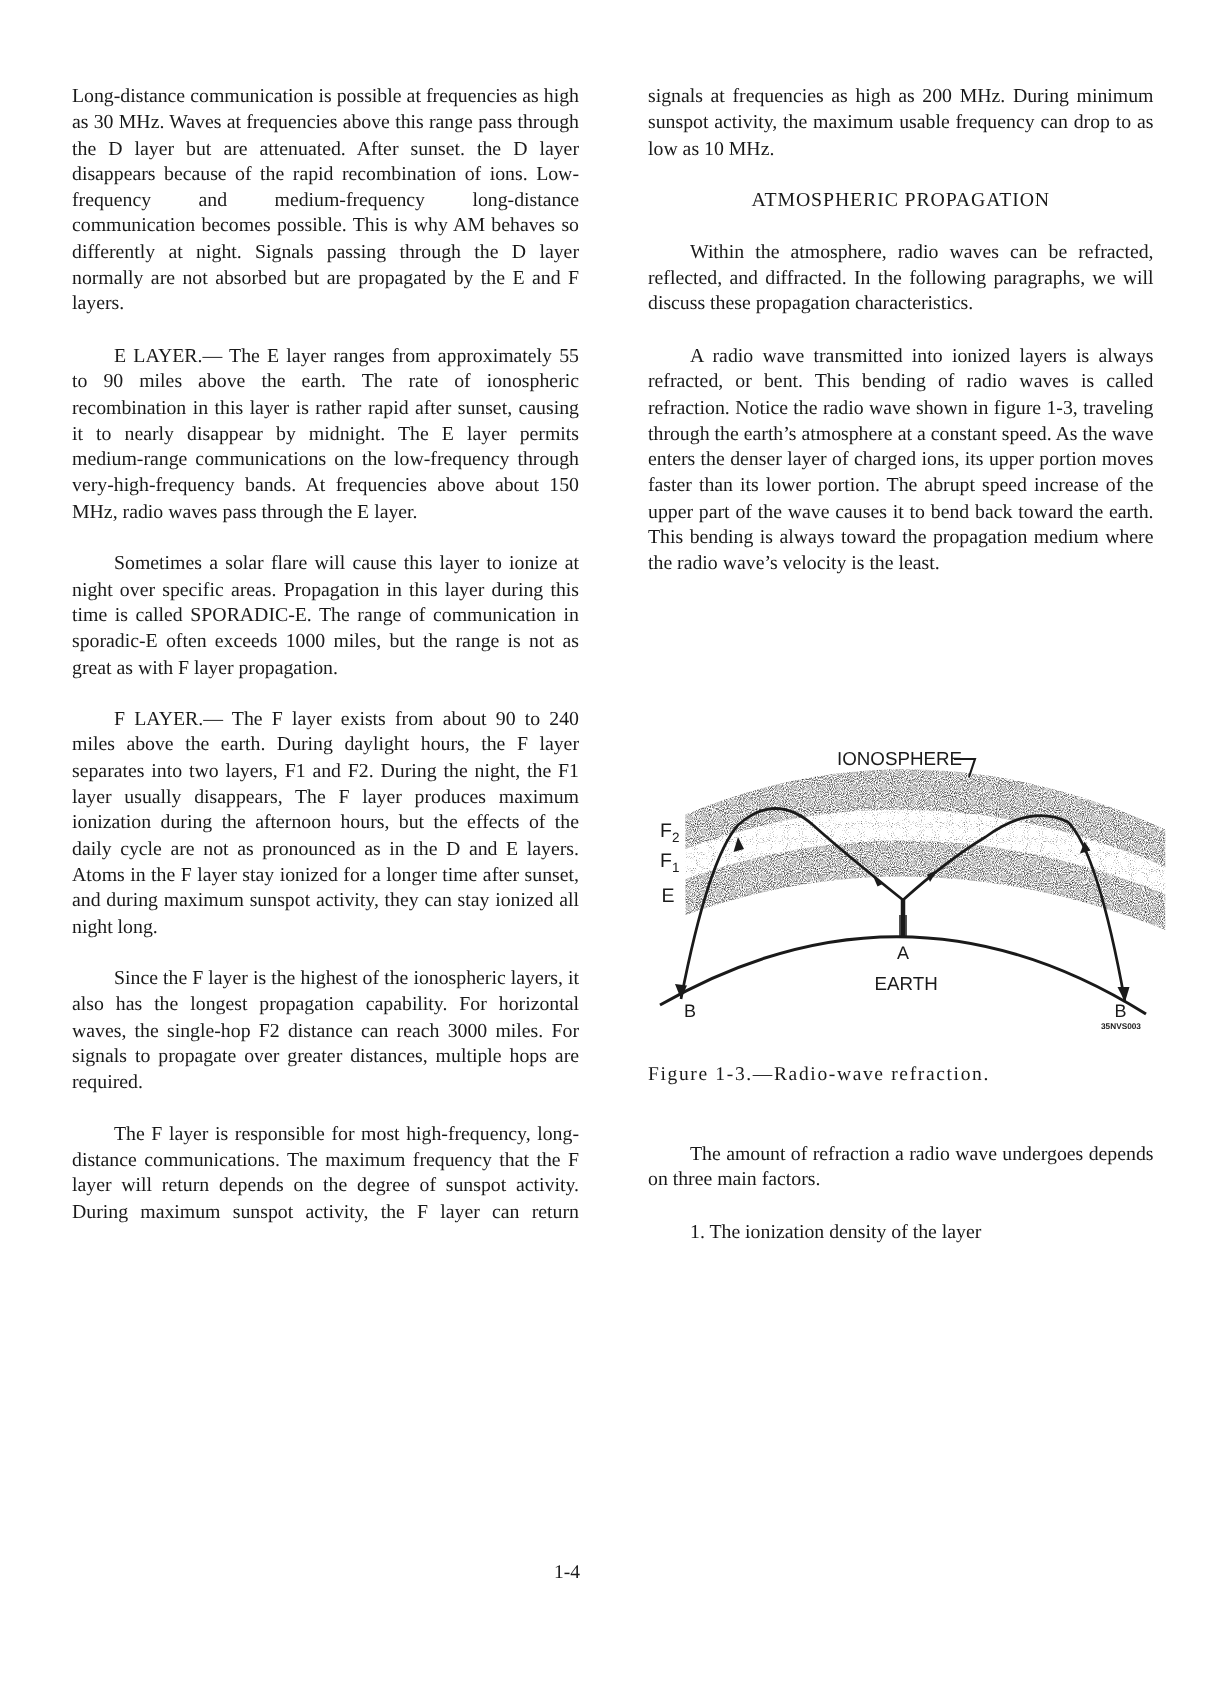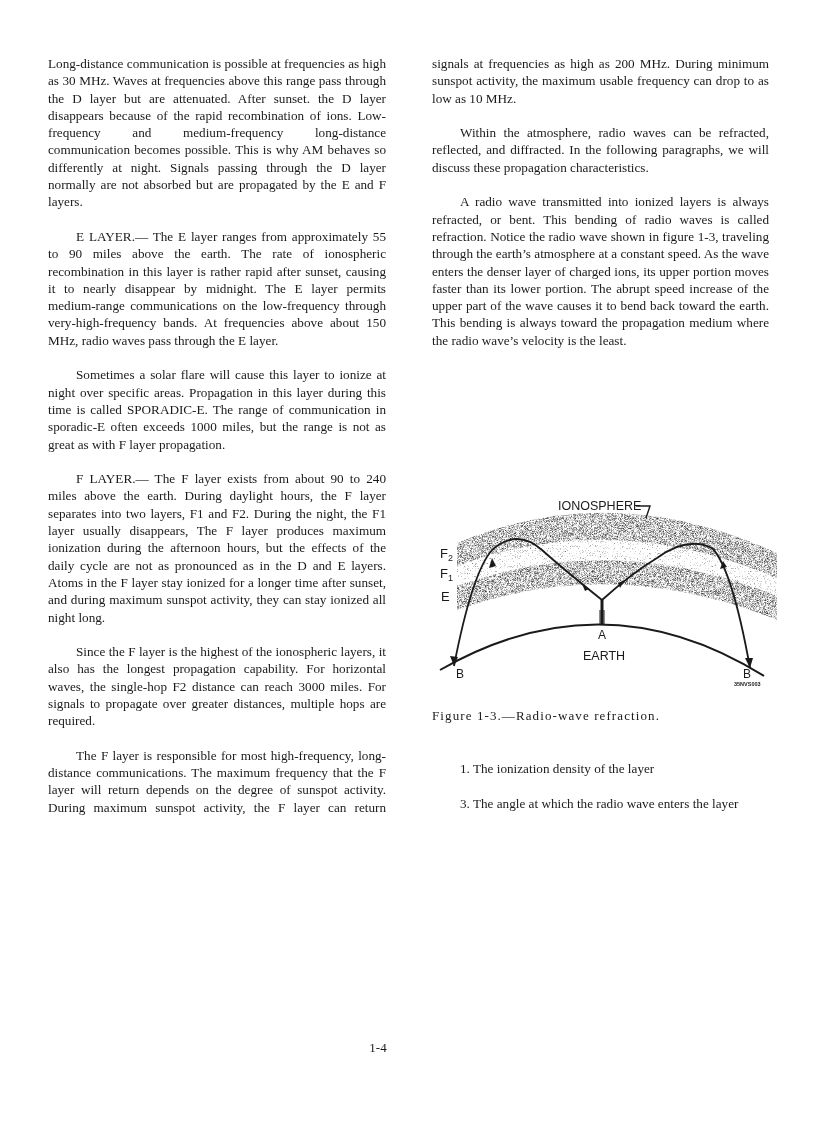--- a/index.html
+++ b/index.html
@@ -48,20 +48,21 @@
   <p class="justify-last-lines">Long-distance communication is possible at frequencies as high as 30 MHz. Waves at frequencies above this range pass through the D layer but are attenuated. After sunset. the D layer disappears because of the rapid recombination of ions. Low-frequency and medium-frequency long-distance communication becomes possible. This is why AM behaves so differently at night. Signals passing through the D layer normally are not absorbed but are propagated by the E and F layers.</p>
   <p class="indent">E LAYER.— The E layer ranges from approximately 55 to 90 miles above the earth. The rate of ionospheric recombination in this layer is rather rapid after sunset, causing it to nearly disappear by midnight. The E layer permits medium-range communications on the low-frequency through very-high-frequency bands. At frequencies above about 150 MHz, radio waves pass through the E layer.</p>
   <p class="indent">Sometimes a solar flare will cause this layer to ionize at night over specific areas. Propagation in this layer during this time is called SPORADIC-E. The range of communication in sporadic-E often exceeds 1000 miles, but the range is not as great as with F layer propagation.</p>
   <p class="indent">F LAYER.— The F layer exists from about 90 to 240 miles above the earth. During daylight hours, the F layer separates into two layers, F1 and F2. During the night, the F1 layer usually disappears, The F layer produces maximum ionization during the afternoon hours, but the effects of the daily cycle are not as pronounced as in the D and E layers. Atoms in the F layer stay ionized for a longer time after sunset, and during maximum sunspot activity, they can stay ionized all night long.</p>
   <p class="indent">Since the F layer is the highest of the ionospheric layers, it also has the longest propagation capability. For horizontal waves, the single-hop F2 distance can reach 3000 miles. For signals to propagate over greater distances, multiple hops are required.</p>
   <p class="indent justify-last">The F layer is responsible for most high-frequency, long-distance communications. The maximum frequency that the F layer will return depends on the degree of sunspot activity. During maximum sunspot activity, the F layer can return</p>
 </div>
 
 <div class="col col-right">
   <p>signals at frequencies as high as 200 MHz. During minimum sunspot activity, the maximum usable frequency can drop to as low as 10 MHz.</p>
+  <div class="heading-center">ATMOSPHERIC PROPAGATION</div>
   <p class="indent">Within the atmosphere, radio waves can be refracted, reflected, and diffracted. In the following paragraphs, we will discuss these propagation characteristics.</p>
   <p class="indent">A radio wave transmitted into ionized layers is always refracted, or bent. This bending of radio waves is called refraction. Notice the radio wave shown in figure 1-3, traveling through the earth’s atmosphere at a constant speed. As the wave enters the denser layer of charged ions, its upper portion moves faster than its lower portion. The abrupt speed increase of the upper part of the wave causes it to bend back toward the earth. This bending is always toward the propagation medium where the radio wave’s velocity is the least.</p>
 </div>
 
 <div class="figure">
   <svg width="345" height="200" viewBox="0 0 345 200">
     <defs>
       <filter id="grain" x="0" y="0" width="100%" height="100%">
         <feTurbulence type="fractalNoise" baseFrequency="1.6" numOctaves="1" seed="3" result="noise"></feTurbulence>
         <feColorMatrix type="matrix" in="noise" values="0 0 0 0 0
@@ -120,17 +121,17 @@
     <text class="fig-label" x="151" y="172" font-size="12.5">EARTH</text>
     <text class="fig-label" x="24" y="190" font-size="12">B</text>
     <text class="fig-label" x="311" y="190" font-size="12">B</text>
     <text class="fig-label" x="302" y="198" font-size="5.5" font-weight="bold">35NVS003</text>
   </svg>
 </div>
 
 <div class="caption">Figure 1-3.—Radio-wave refraction.</div>
 
 <div class="after-fig">
+  <p class="indent">The amount of refraction a radio wave undergoes depends on three main factors.</p>
   <div class="list-item">1. The ionization density of the layer</div>
-  <div class="list-item">3. The angle at which the radio wave enters the layer</div>
 </div>
 
 <div class="page-num">1-4</div>
 
 </body></html>

